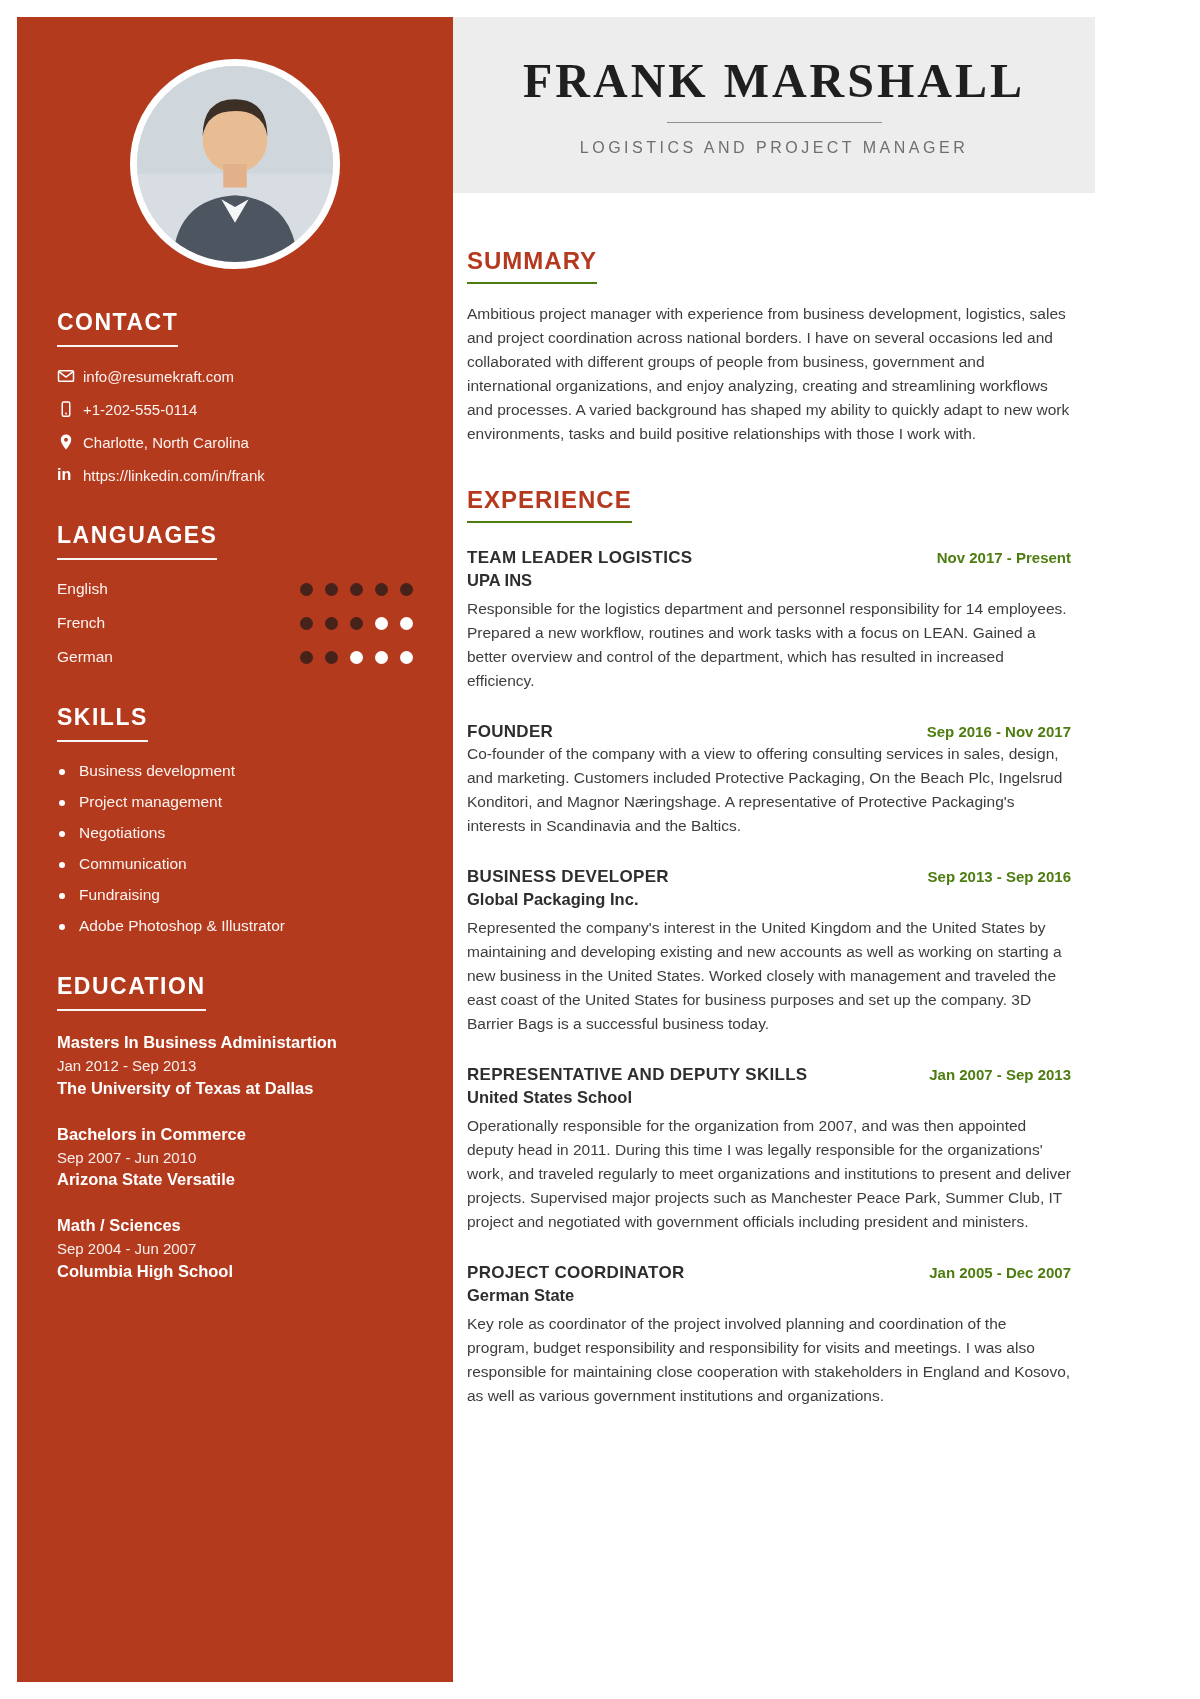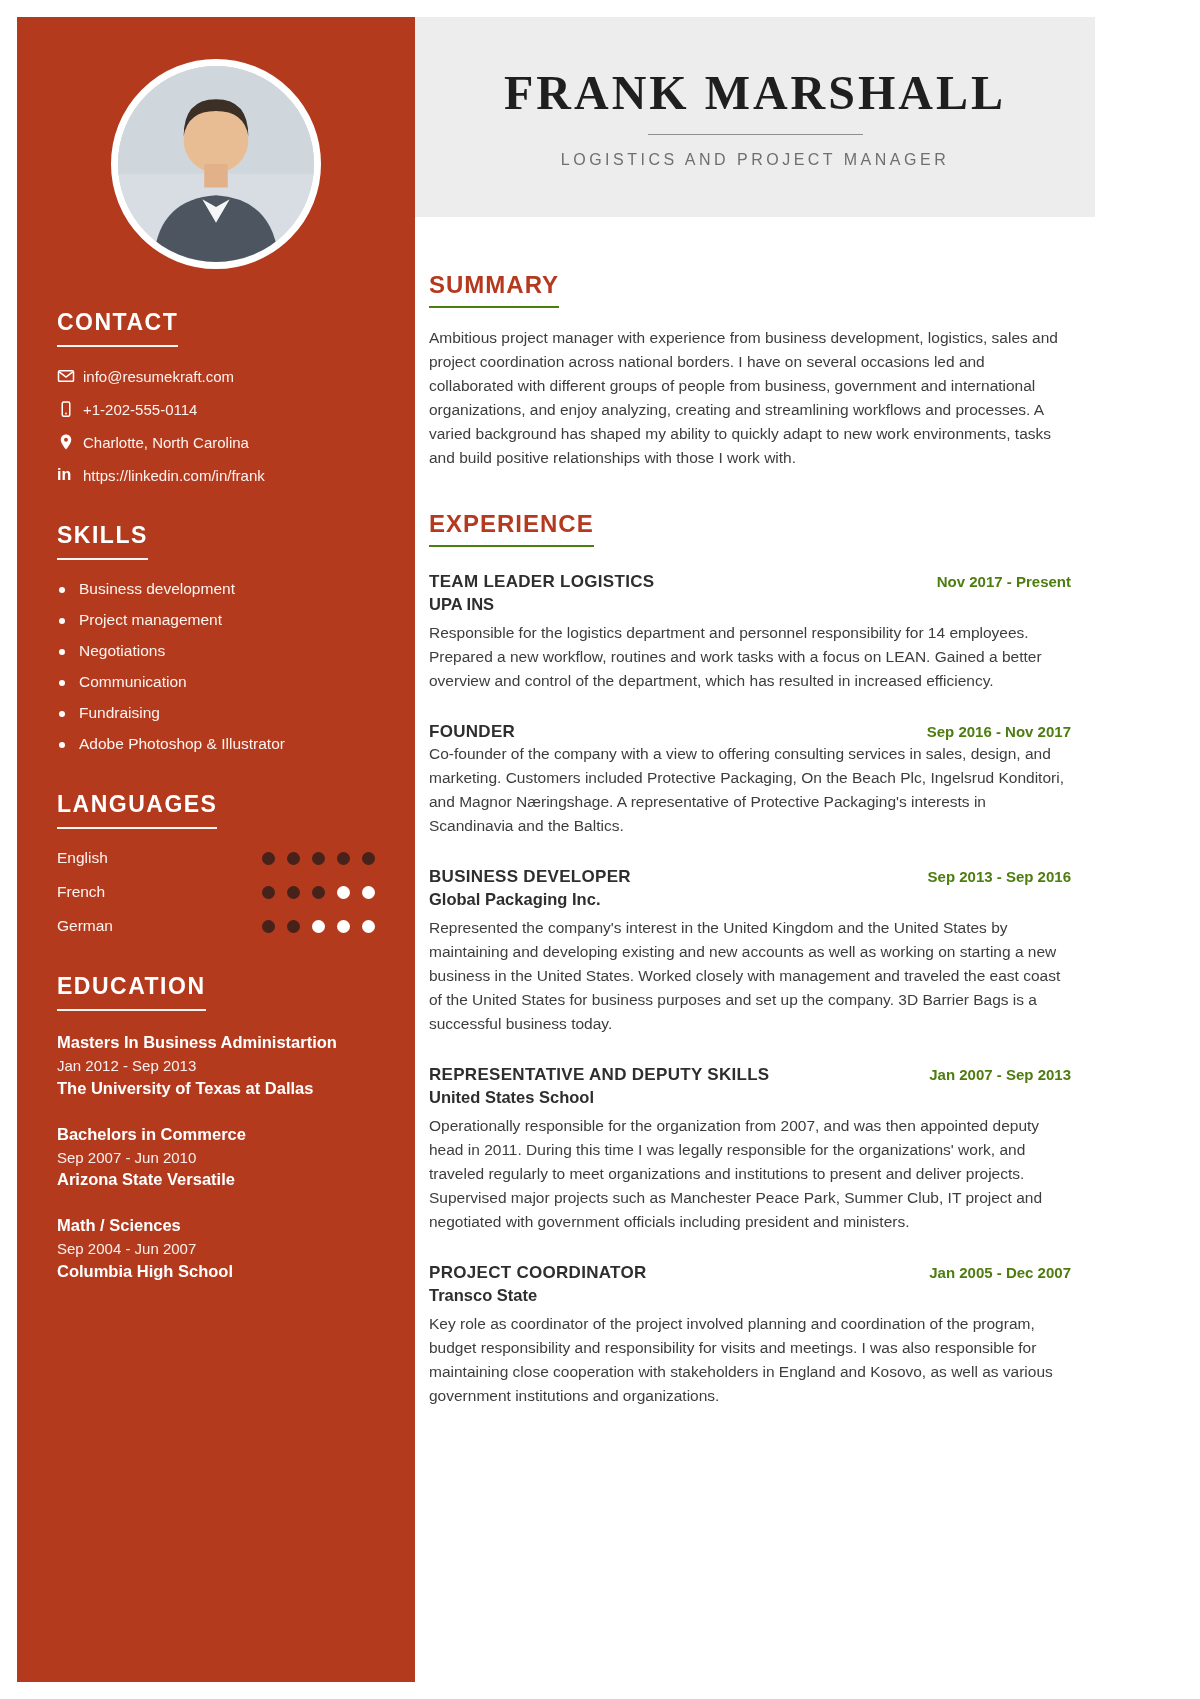--- a/index.html
+++ b/index.html
@@ -5,21 +5,21 @@
   html, body { margin: 0; padding: 0; background: #ffffff; }
   body { width: 1200px; font-family: "Liberation Sans", sans-serif; }
 
   .page {
     width: 1200px; height: 1699px; box-sizing: border-box;
     padding: 17px; display: flex; background: #ffffff; overflow: hidden;
   }
 
   
   .sidebar {
-    width: 398px; flex-shrink: 0; background: #b43a1e; color: #fff;
+    width: 436px; flex-shrink: 0; background: #b43a1e; color: #fff;
     box-sizing: border-box; padding: 0 40px;
   }
   .photo-ring {
     width: 196px; height: 196px; border-radius: 50%;
     border: 7px solid #ffffff; margin: 42px auto 40px; overflow: hidden;
     background: #d7dde2;
   }
   .photo-ring svg { display: block; width: 100%; height: 100%; }
 
   .side-sec { margin-bottom: 38px; }
@@ -52,21 +52,21 @@
 
   .edu { margin-bottom: 22px; line-height: 1.45; }
   .edu-degree { font-weight: 700; font-size: 16.5px; color: #ffffff; }
   .edu-dates  { font-size: 15px; color: rgba(255,255,255,0.92); }
   .edu-school { font-weight: 700; font-size: 16.5px; color: #ffffff; }
 
   
   .main { flex: 1; box-sizing: border-box; padding: 0 112px 0 14px; }
 
   .head {
-    background: #ededed; height: 200px; margin: 0 -24px 0 -14px;
+    background: #ededed; height: 176px; margin: 0 -24px 0 -14px;
     display: flex; flex-direction: column; align-items: center; justify-content: center;
   }
   .name {
     margin: 0; font-family: "Liberation Serif", serif;
     font-size: 48px; font-weight: 700; letter-spacing: 3px; color: #1f1f1f;
   }
   .name-div { width: 215px; border-top: 1px solid #8f8f8f; margin: 14px 0 16px; }
   .role { font-size: 16px; letter-spacing: 3.5px; color: #6f6f6f; }
 
   .sec-h {
@@ -133,66 +133,66 @@
         </span>
         <span class="c-text">Charlotte, North Carolina</span>
       </div>
       <div class="c-row">
         <span class="c-icon li-badge">in</span>
         <span class="c-text">https://linkedin.com/in/frank</span>
       </div>
     </section>
 
     <section class="side-sec">
+      <h2 class="side-h">LANGUAGES</h2>
+      <div class="lang-row">
+        <span class="lang-label">English</span>
+        <span class="dots">
+            <span class="dot filled"></span>
+            <span class="dot filled"></span>
+            <span class="dot filled"></span>
+            <span class="dot filled"></span>
+            <span class="dot filled"></span>
+          </span>
+      </div>
+      <div class="lang-row">
+        <span class="lang-label">French</span>
+        <span class="dots">
+            <span class="dot filled"></span>
+            <span class="dot filled"></span>
+            <span class="dot filled"></span>
+            <span class="dot"></span>
+            <span class="dot"></span>
+          </span>
+      </div>
+      <div class="lang-row">
+        <span class="lang-label">German</span>
+        <span class="dots">
+            <span class="dot filled"></span>
+            <span class="dot filled"></span>
+            <span class="dot"></span>
+            <span class="dot"></span>
+            <span class="dot"></span>
+          </span>
+      </div>
+    </section>
+
+    <section class="side-sec">
       <h2 class="side-h">SKILLS</h2>
       <ul class="skills">
         <li>Business development</li>
         <li>Project management</li>
         <li>Negotiations</li>
         <li>Communication</li>
         <li>Fundraising</li>
         <li>Adobe Photoshop &amp; Illustrator</li>
       </ul>
     </section>
 
     <section class="side-sec">
-      <h2 class="side-h">LANGUAGES</h2>
-      <div class="lang-row">
-        <span class="lang-label">English</span>
-        <span class="dots">
-            <span class="dot filled"></span>
-            <span class="dot filled"></span>
-            <span class="dot filled"></span>
-            <span class="dot filled"></span>
-            <span class="dot filled"></span>
-          </span>
-      </div>
-      <div class="lang-row">
-        <span class="lang-label">French</span>
-        <span class="dots">
-            <span class="dot filled"></span>
-            <span class="dot filled"></span>
-            <span class="dot filled"></span>
-            <span class="dot"></span>
-            <span class="dot"></span>
-          </span>
-      </div>
-      <div class="lang-row">
-        <span class="lang-label">German</span>
-        <span class="dots">
-            <span class="dot filled"></span>
-            <span class="dot filled"></span>
-            <span class="dot"></span>
-            <span class="dot"></span>
-            <span class="dot"></span>
-          </span>
-      </div>
-    </section>
-
-    <section class="side-sec">
       <h2 class="side-h">EDUCATION</h2>
       <div class="edu">
         <div class="edu-degree">Masters In Business Administartion</div>
         <div class="edu-dates">Jan 2012 - Sep 2013</div>
         <div class="edu-school">The University of Texas at Dallas</div>
       </div>
       <div class="edu">
         <div class="edu-degree">Bachelors in Commerce</div>
         <div class="edu-dates">Sep 2007 - Jun 2010</div>
         <div class="edu-school">Arizona State Versatile</div>
@@ -255,19 +255,19 @@
         </div>
         <div class="xp-co">United States School</div>
         <p class="body-p">Operationally responsible for the organization from 2007, and was then appointed deputy head in 2011. During this time I was legally responsible for the organizations' work, and traveled regularly to meet organizations and institutions to present and deliver projects. Supervised major projects such as Manchester Peace Park, Summer Club, IT project and negotiated with government officials including president and ministers.</p>
       </div>
 
       <div class="xp">
         <div class="xp-top">
           <span class="xp-title">PROJECT COORDINATOR</span>
           <span class="xp-date">Jan 2005 - Dec 2007</span>
         </div>
-        <div class="xp-co">Transco State</div>
+        <div class="xp-co">German State</div>
         <p class="body-p">Key role as coordinator of the project involved planning and coordination of the program, budget responsibility and responsibility for visits and meetings. I was also responsible for maintaining close cooperation with stakeholders in England and Kosovo, as well as various government institutions and organizations.</p>
       </div>
 
     </section>
   </main>
 </div>
 
 </body></html>

